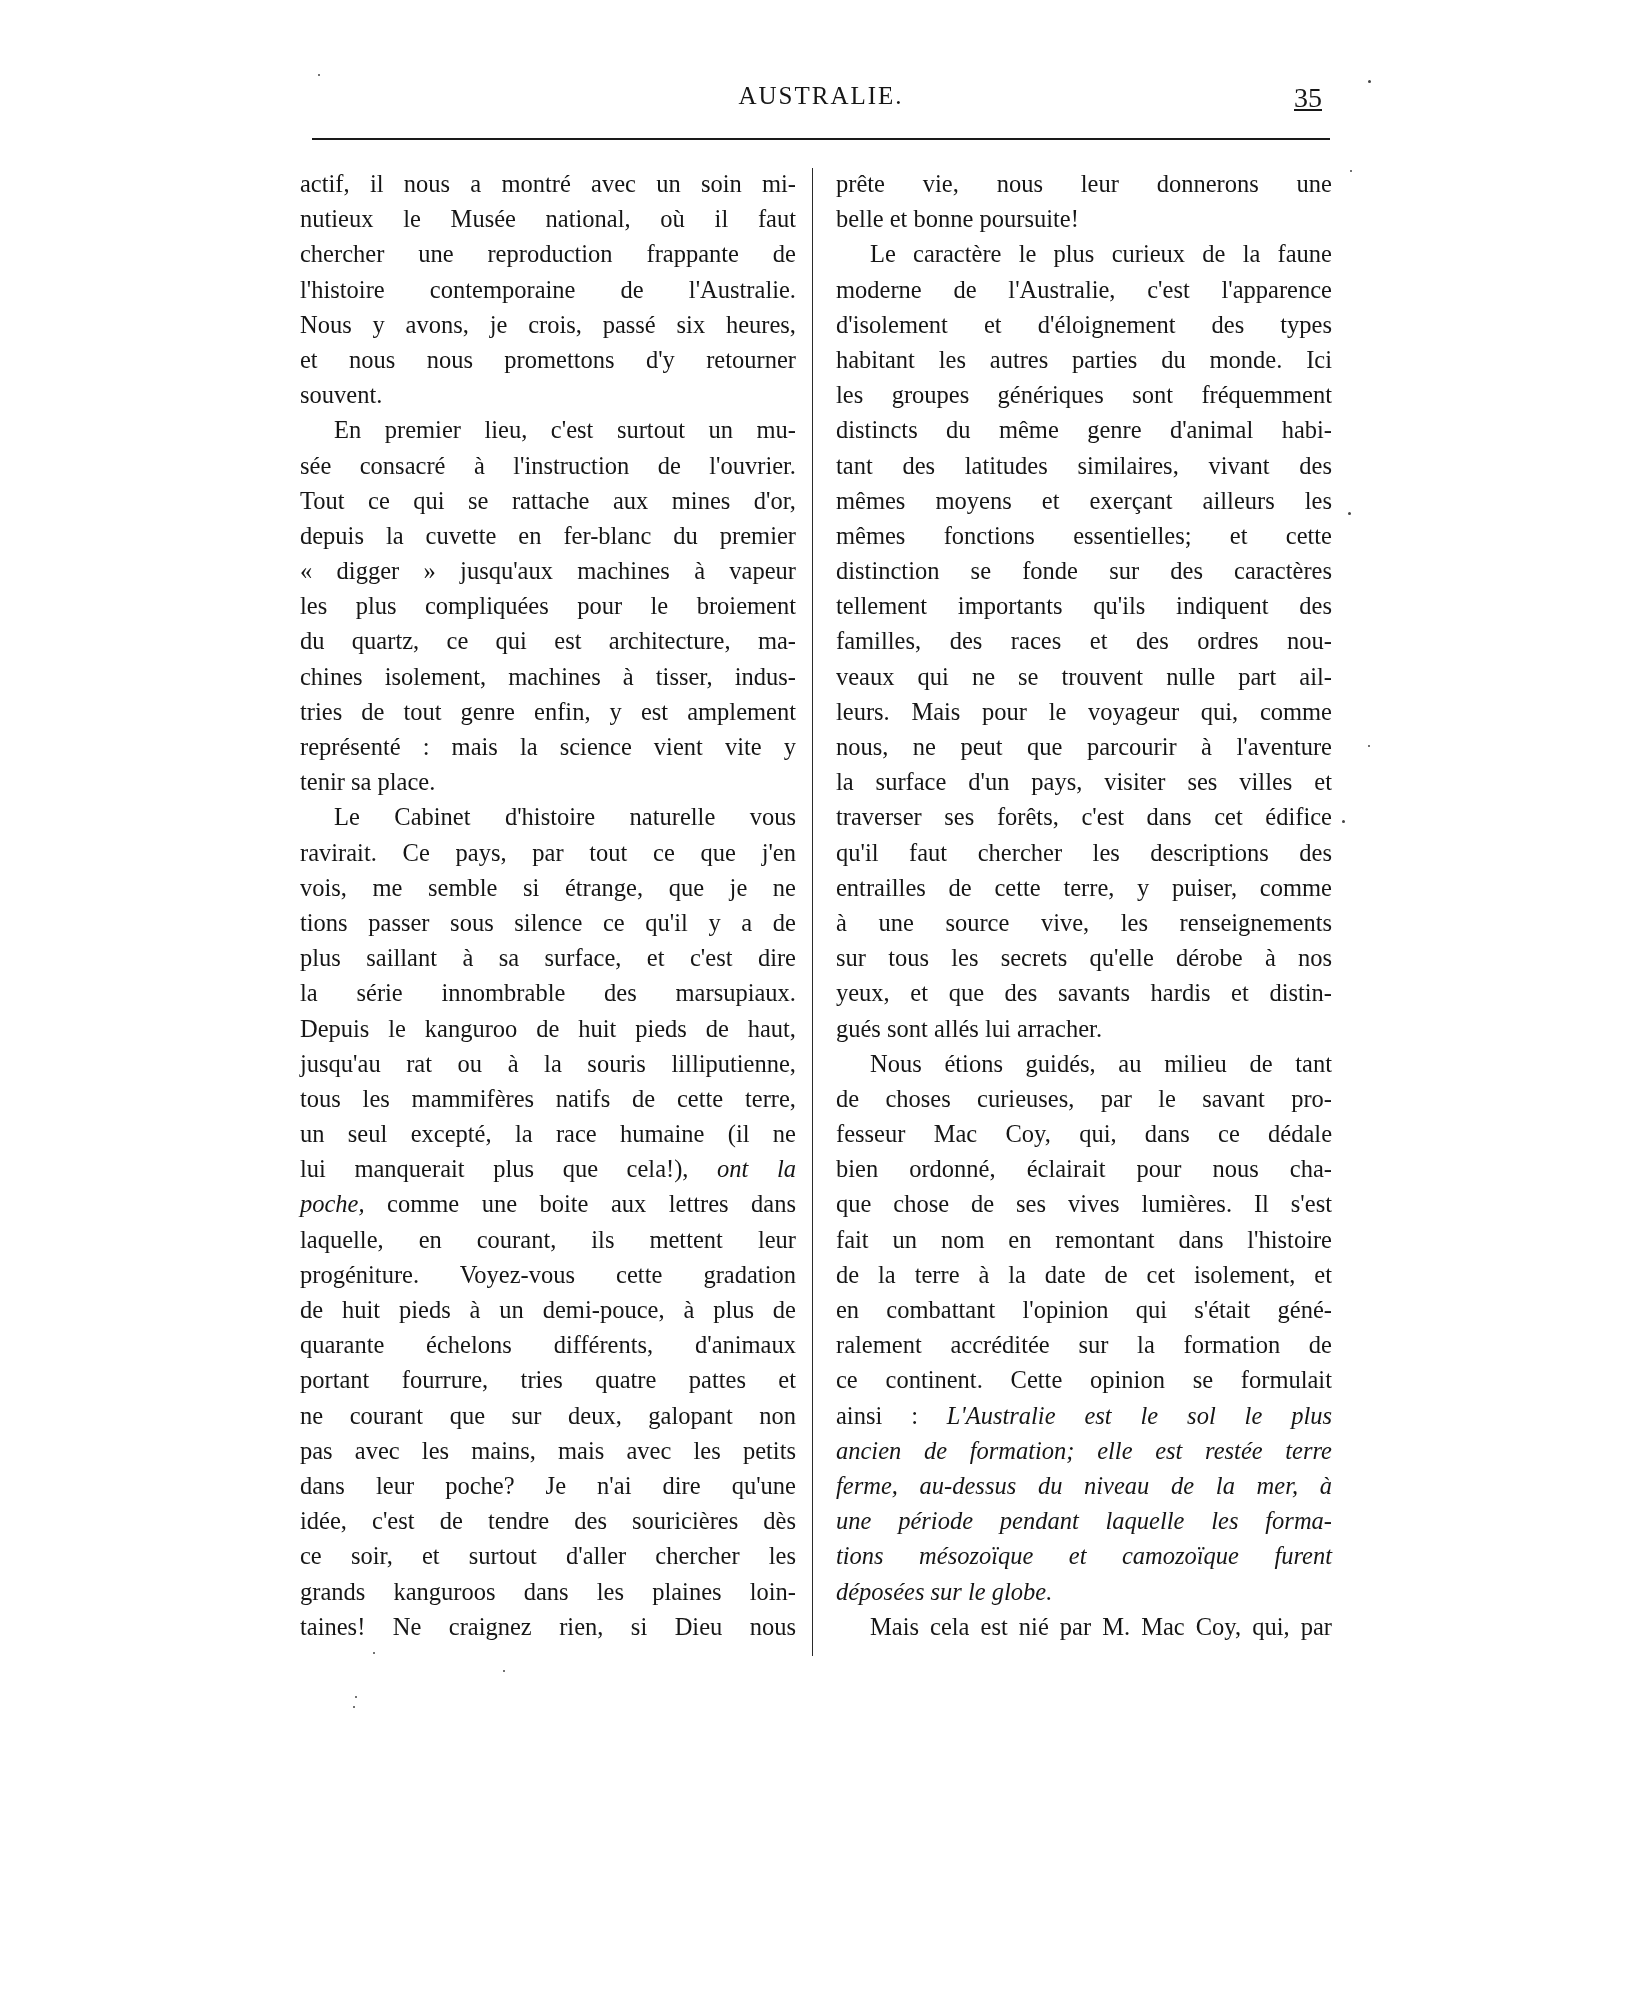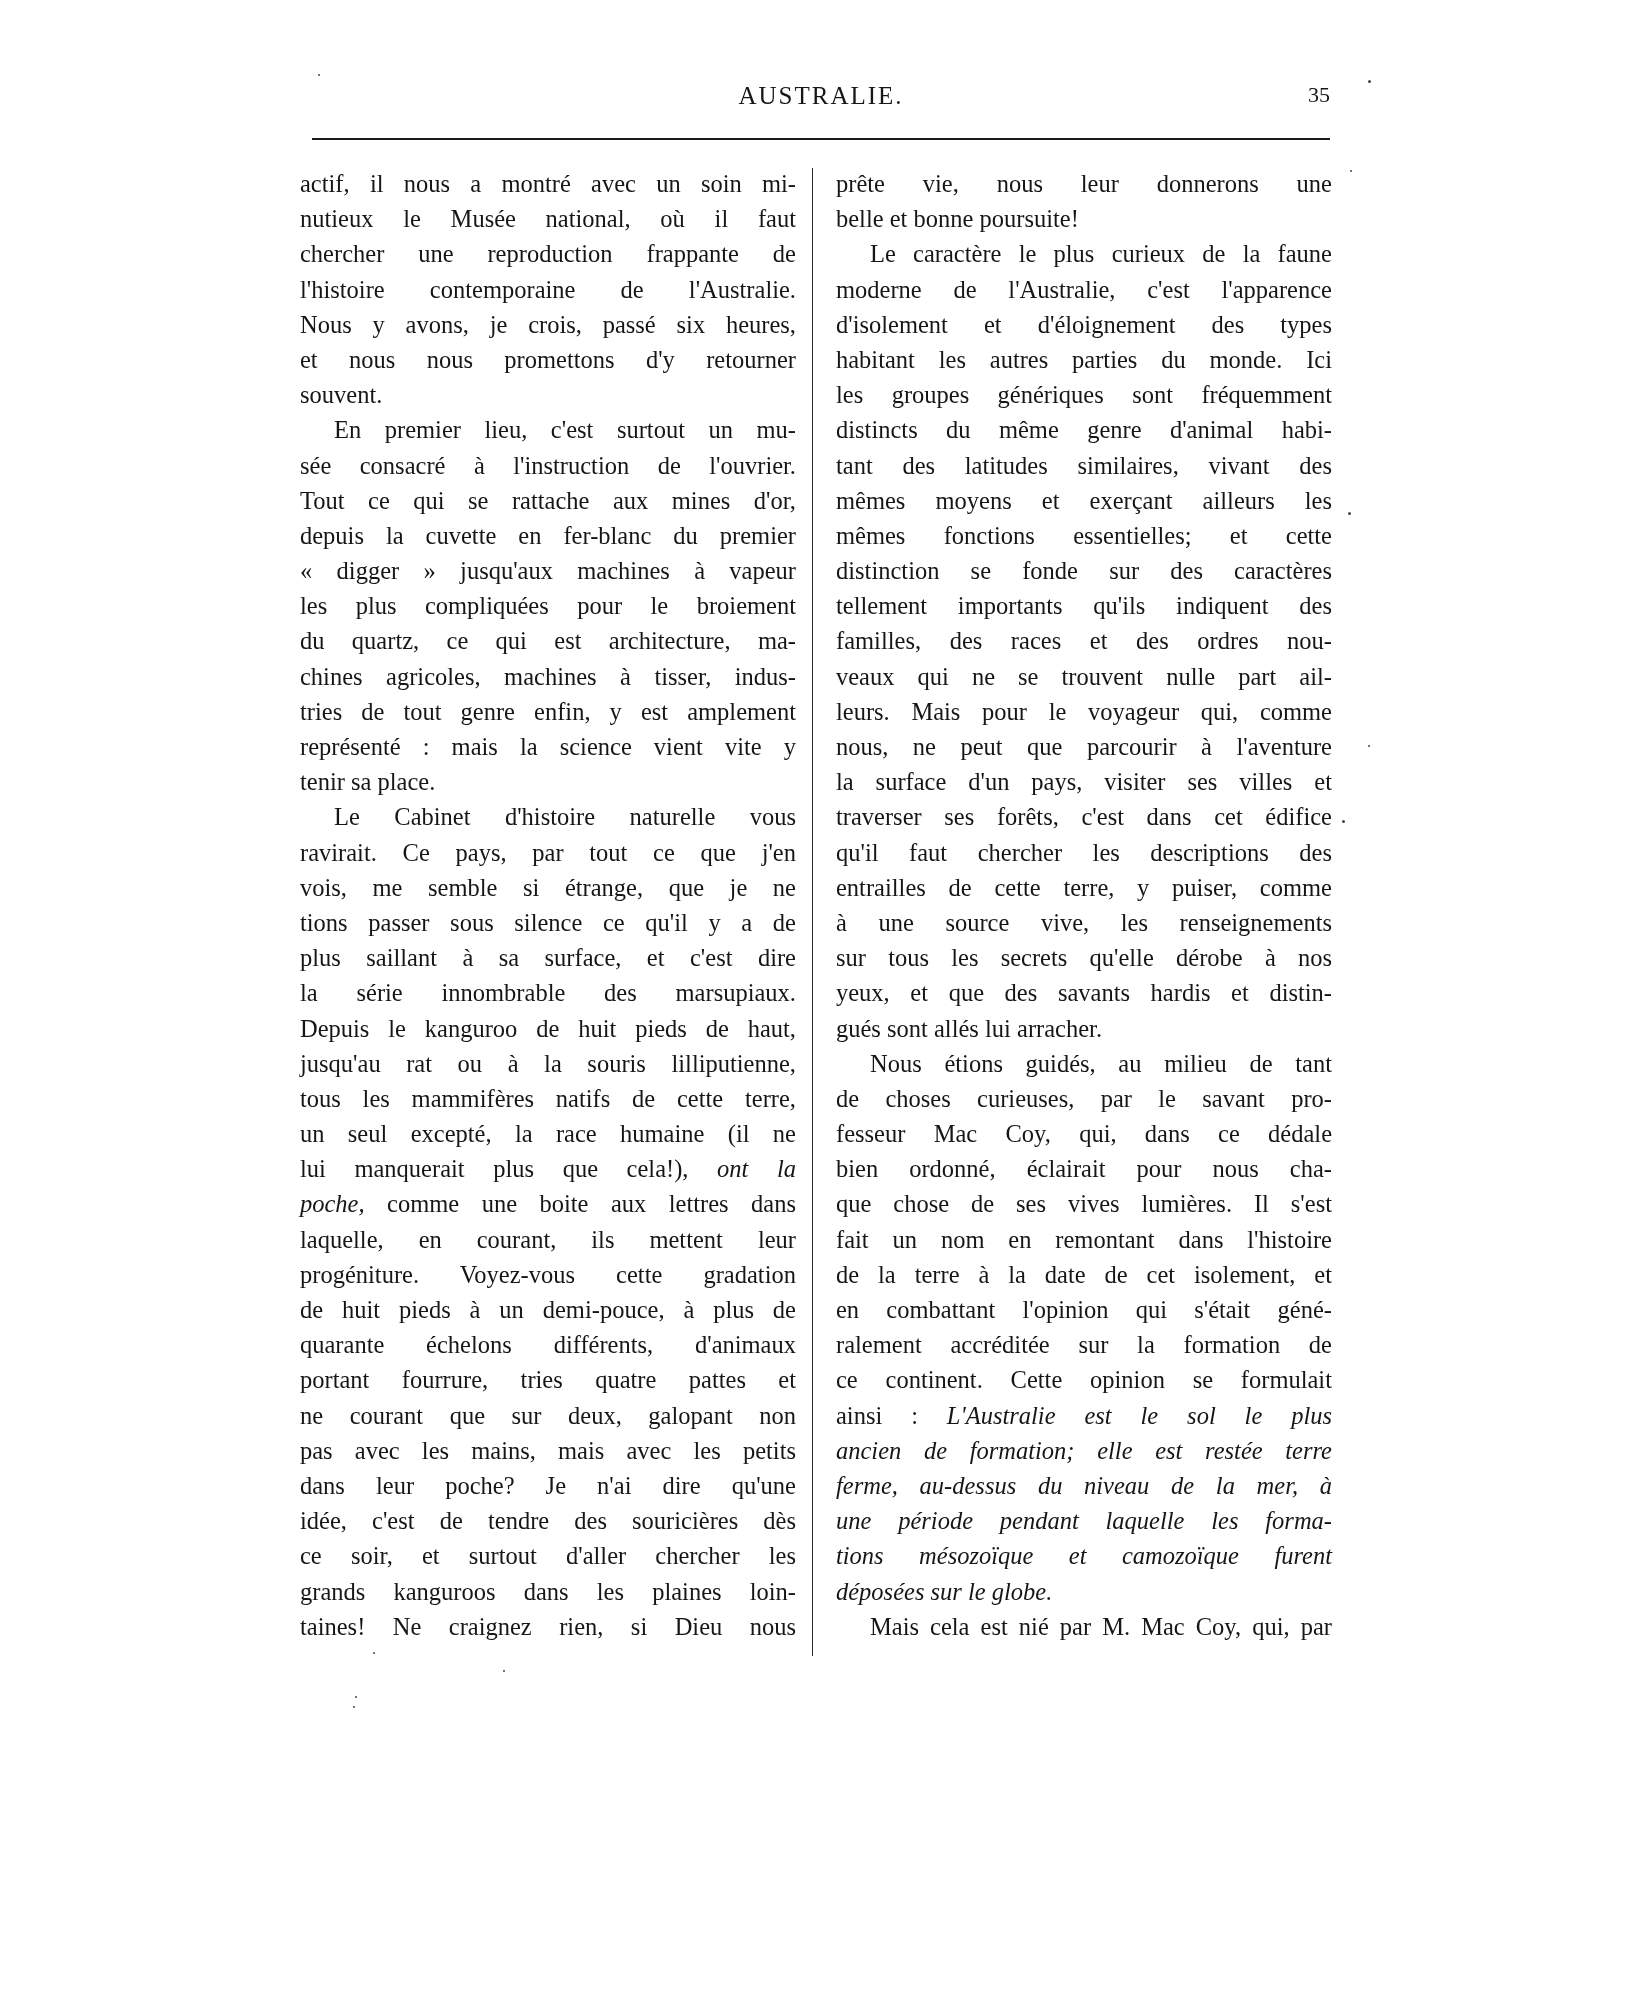--- a/index.html
+++ b/index.html
@@ -30,23 +30,24 @@
   .running-title {
     position: absolute;
     left: 0; right: 0;
     text-align: center;
     font-size: 25px;
     letter-spacing: 2px;
     top: 4px;
   }
   .page-number {
     position: absolute;
-    right: 0;
+    right: 8px;
     top: 4px;
-    font-size: 22px;
+    font-size: 28px;
+    text-decoration: underline;
   }
   .head-rule {
     position: absolute;
     top: 138px;
     left: 312px;
     width: 1018px;
     height: 0;
     border-top: 2.5px solid #1a1a1a;
   }
   .column {
@@ -108,21 +109,21 @@
       <div class="line" style="white-space: normal;"><span>Nous y avons, je crois, passé six heures,</span></div>
       <div class="line" style="white-space: normal;"><span>et nous nous promettons d'y retourner</span></div>
       <div class="line last"><span>souvent.</span></div>
       <div class="line indent" style="white-space: normal;"><span>En premier lieu, c'est surtout un mu-</span></div>
       <div class="line" style="white-space: normal;"><span>sée consacré à l'instruction de l'ouvrier.</span></div>
       <div class="line" style="white-space: normal;"><span>Tout ce qui se rattache aux mines d'or,</span></div>
       <div class="line" style="white-space: normal;"><span>depuis la cuvette en fer-blanc du premier</span></div>
       <div class="line" style="white-space: normal;"><span>« digger » jusqu'aux machines à vapeur</span></div>
       <div class="line" style="white-space: normal;"><span>les plus compliquées pour le broiement</span></div>
       <div class="line" style="white-space: normal;"><span>du quartz, ce qui est architecture, ma-</span></div>
-      <div class="line" style="white-space: normal;"><span>chines agricoles, machines à tisser, indus-</span></div>
+      <div class="line" style="white-space: normal;"><span>chines isolement, machines à tisser, indus-</span></div>
       <div class="line" style="white-space: normal;"><span>tries de tout genre enfin, y est amplement</span></div>
       <div class="line" style="white-space: normal;"><span>représenté : mais la science vient vite y</span></div>
       <div class="line last"><span>tenir sa place.</span></div>
       <div class="line indent" style="white-space: normal;"><span>Le Cabinet d'histoire naturelle vous</span></div>
       <div class="line" style="white-space: normal;"><span>ravirait. Ce pays, par tout ce que j'en</span></div>
       <div class="line" style="white-space: normal;"><span>vois, me semble si étrange, que je ne</span></div>
       <div class="line" style="white-space: normal;"><span>tions passer sous silence ce qu'il y a de</span></div>
       <div class="line" style="white-space: normal;"><span>plus saillant à sa surface, et c'est dire</span></div>
       <div class="line" style="white-space: normal;"><span>la série innombrable des marsupiaux.</span></div>
       <div class="line" style="white-space: normal;"><span>Depuis le kanguroo de huit pieds de haut,</span></div>

